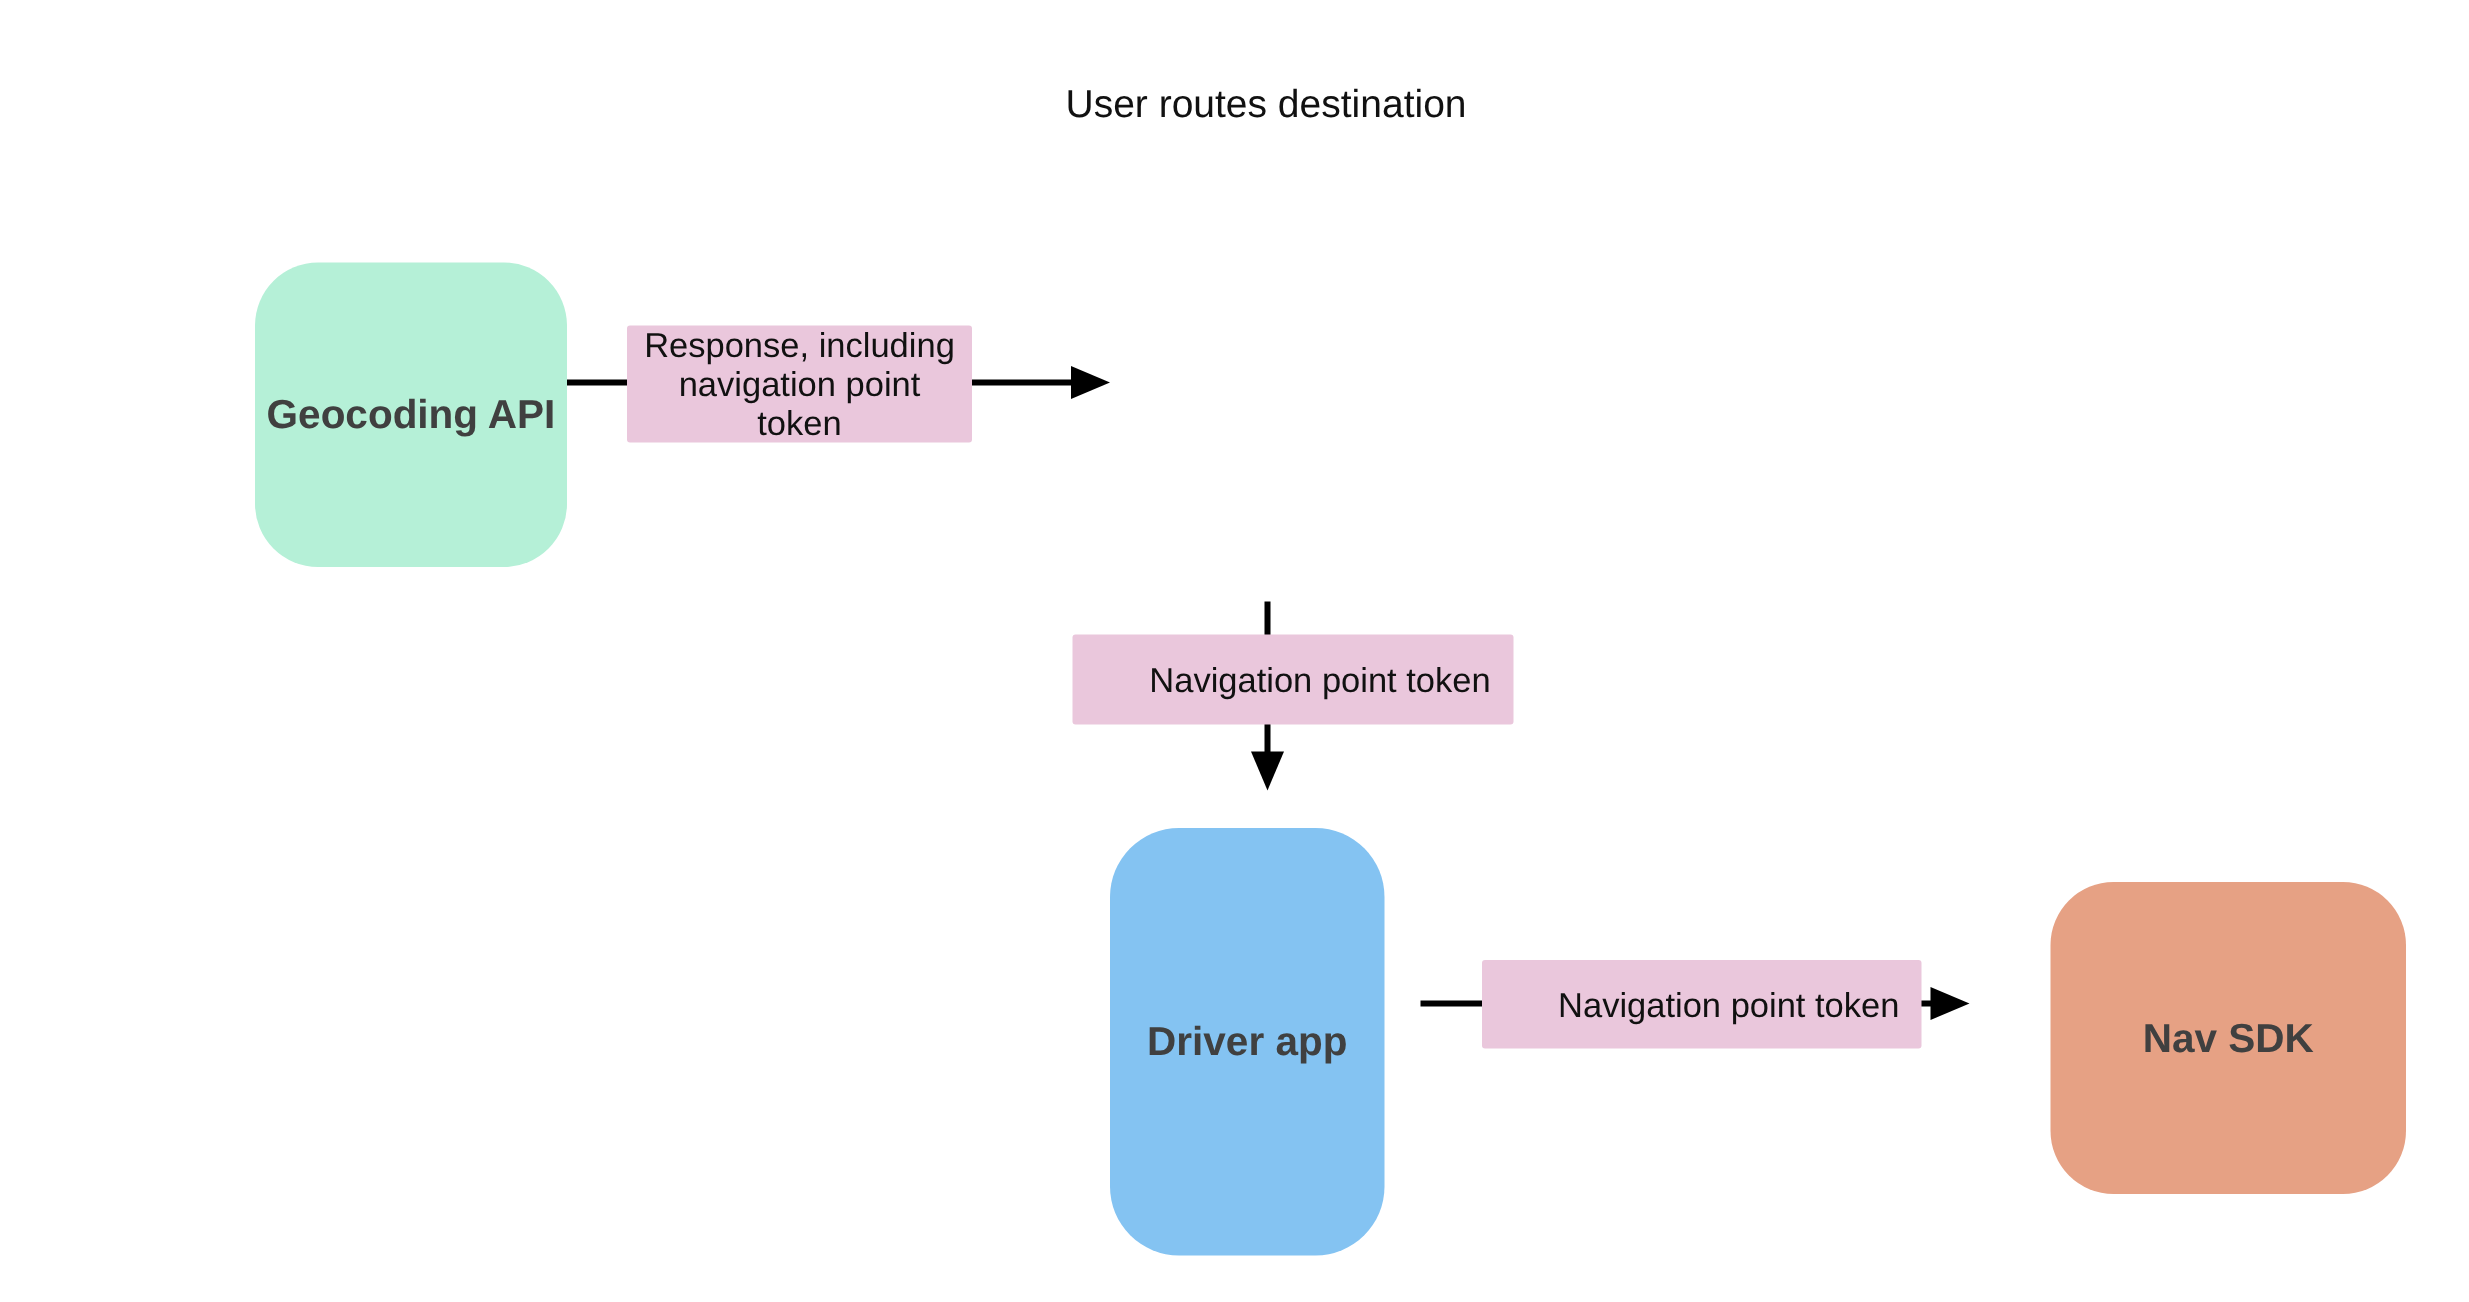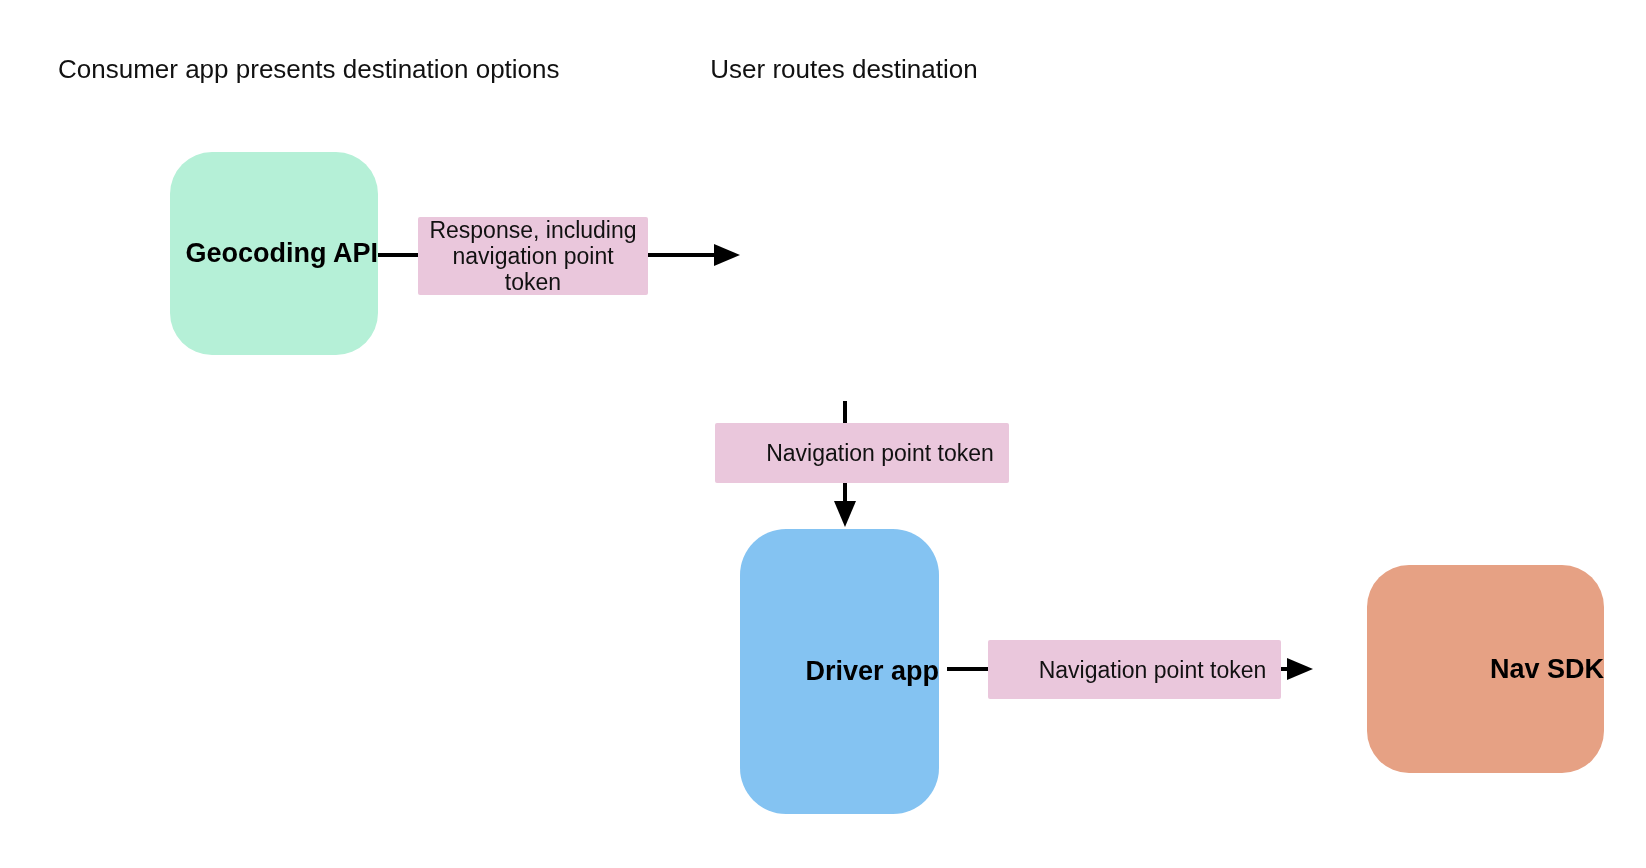--- a/index.html
+++ b/index.html
@@ -28,42 +28,43 @@
   }
   .stage-heading.s1 { left: 58px; }
   .stage-heading.s2 { left: 844px; transform: translateX(-50%); }
   .stage-heading.s3 { left: 1399px; transform: translateX(-50%); }
 
   
   .node {
     position: absolute;
     display: flex;
     align-items: center;
-    justify-content: flex-end;
+    justify-content: center;
     text-align: center;
     font-size: 27px;
     font-weight: 700;
-    color: #000000;
+    color: #404040;
     z-index: 1;
+    margin-top: 23px;
   }
   .node.geocoding {
     left: 170px; top: 152px;
     width: 208px; height: 203px;
     border-radius: 42px;
     background: #b5f0d7;
   }
   .node.consumer {
     left: 741px; top: 112px;
     width: 207px; height: 289px;
     border-radius: 46px;
     background: #84c3f2;
   }
   .node.driver {
     left: 740px; top: 529px;
-    width: 199px; height: 285px;
+    width: 183px; height: 285px;
     border-radius: 46px;
     background: #84c3f2;
   }
   .node.navsdk {
     left: 1367px; top: 565px;
     width: 237px; height: 208px;
     border-radius: 42px;
     background: #e6a184;
   }
 
@@ -97,21 +98,20 @@
   }
   .edge-label.e1 { left: 418px; top: 217px; width: 230px; height: 78px; padding: 0 6px; box-sizing: border-box; }
   .edge-label.e2 { left: 715px; top: 423px; width: 258px; height: 60px; }
   .edge-label.e3 { left: 988px; top: 640px; width: 257px; height: 59px; }
 </style>
 </head>
 <body>
 
 <div class="canvas">
 
-  <div class="stage-heading s1">Consumer app presents destination options</div>
   <div class="stage-heading s2">User routes destination</div>
 
   <div class="node geocoding">
     <span>Geocoding API</span>
   </div>
   <div class="node driver">
     <span>Driver app</span>
   </div>
   <div class="node navsdk">
     <span>Nav SDK</span>

